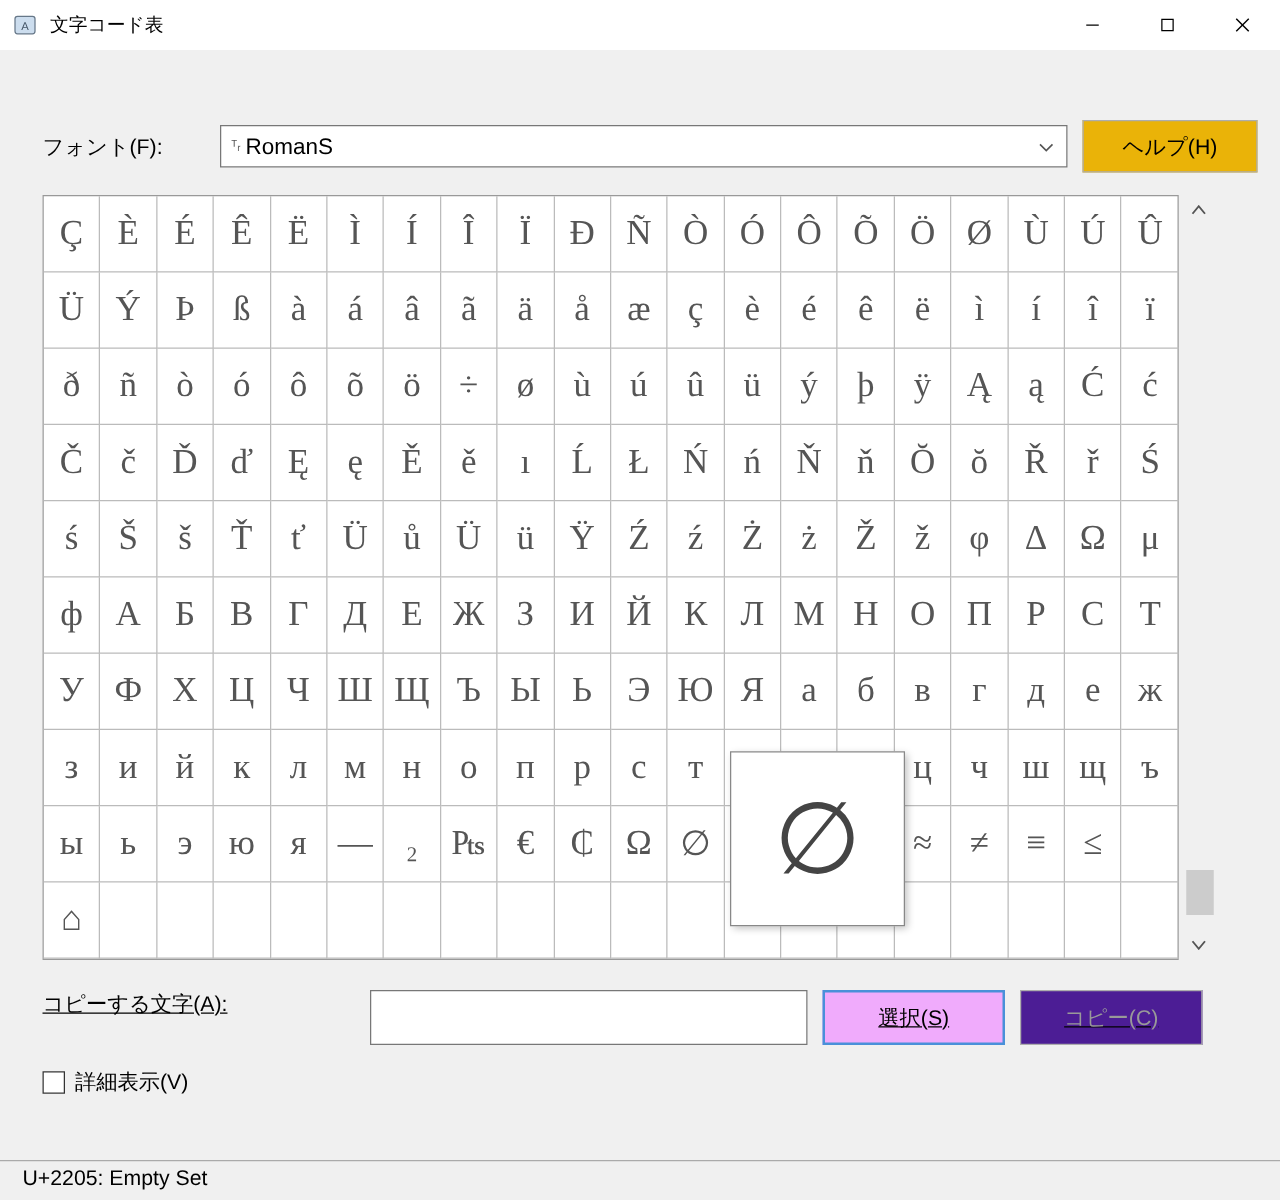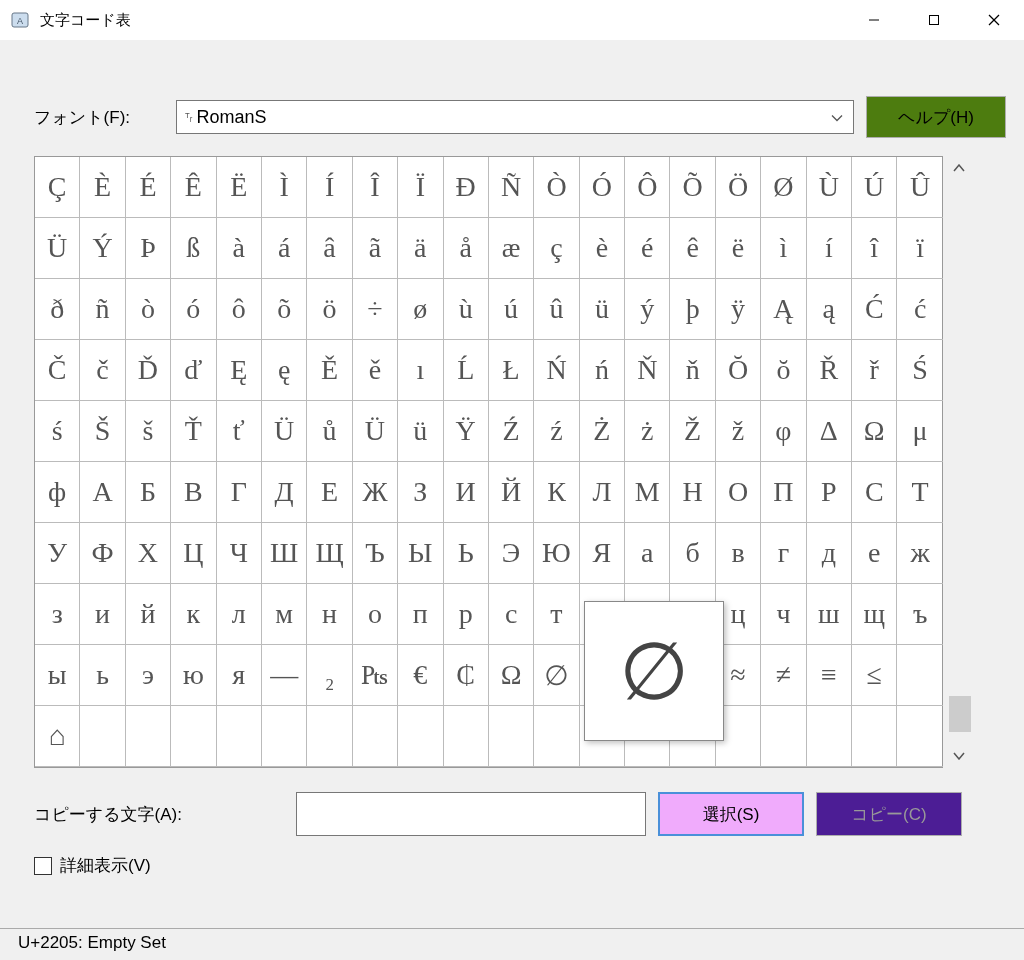--- a/index.html
+++ b/index.html
@@ -61,21 +61,21 @@
     position: relative;
   }
   .font-dd .tt {
     font-size: 11px; color:#555; margin-right:4px;
   }
   .font-dd .dd-arrow {
     position: absolute; right: 10px; top: 50%; transform: translateY(-50%);
   }
   .help-btn {
     width: 140px; height: 42px;
-    background: #4d7c0f;
+    background: #eab308;
     border: 1px solid #adadad;
     display: flex; align-items: center; justify-content: center;
     font-size: 17px;
   }
   .grid-wrap {
     display: flex;
     gap: 4px;
     position: relative;
   }
   .grid {
@@ -124,23 +124,23 @@
     display: flex; align-items: center; justify-content: center;
     font-size: 80px;
     font-family: "Times New Roman", serif;
     color: #444;
     left: 550px;
     top: 445px;
     z-index: 10;
   }
   .row-copy {
     display: flex;
-    align-items: center;
     gap: 12px;
     margin-top: 24px;
+    text-decoration: underline;
   }
   .label-copy { font-size: 17px; min-width: 250px; }
   .copy-input {
     width: 350px; height: 44px;
     background:#fff; border:1px solid #777;
   }
   .sel-btn {
     width: 146px; height: 44px;
     background:#f0abfc; border:2px solid #4a90d9;
     display:flex;align-items:center;justify-content:center;

